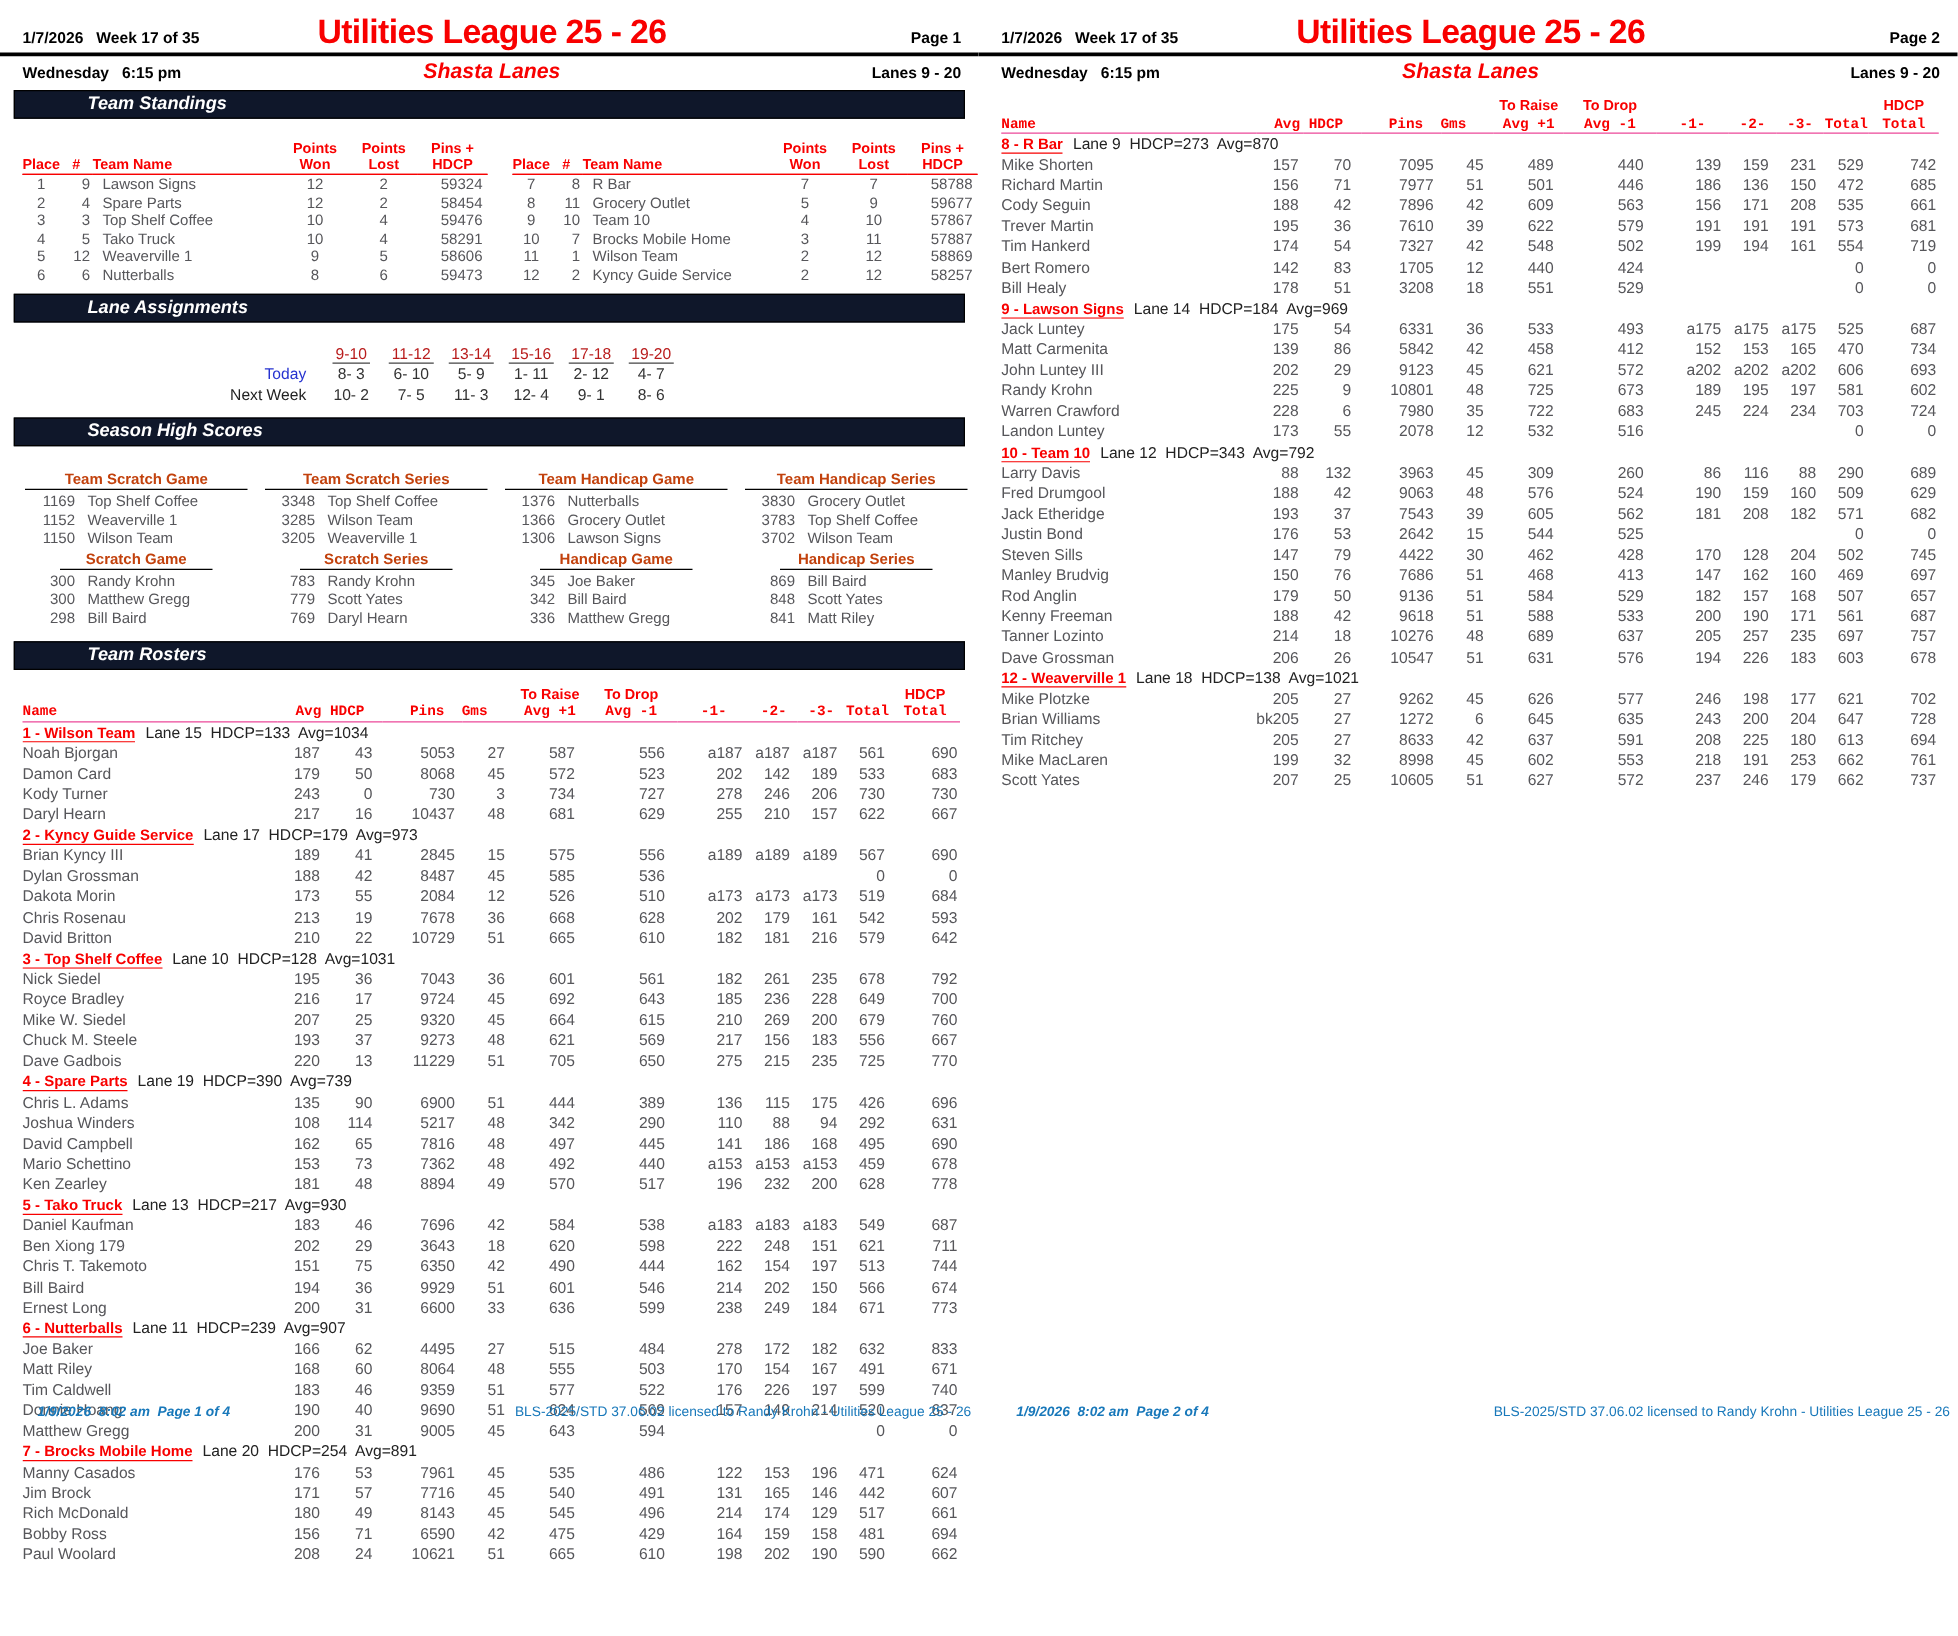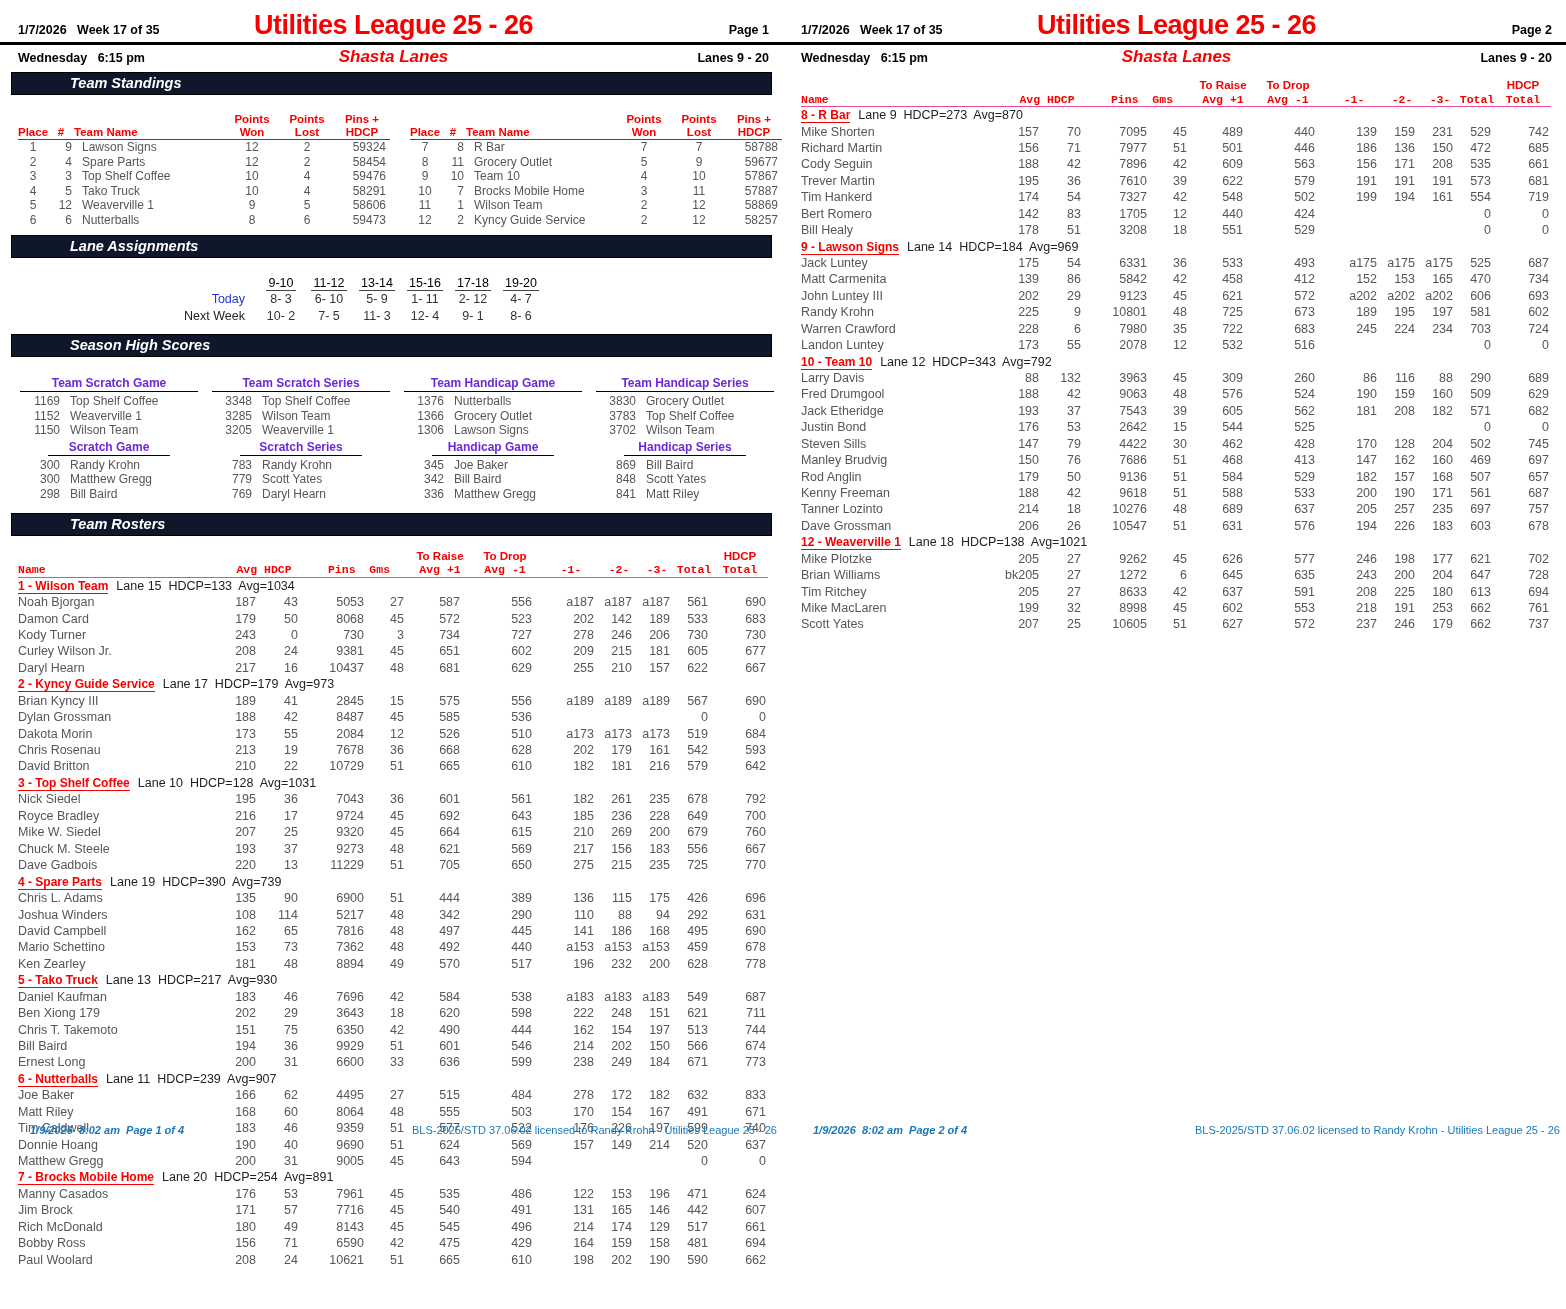--- a/index.html
+++ b/index.html
@@ -35,26 +35,26 @@
   .c{text-align:center;} .r{text-align:right;} .l{text-align:left;}
   .stand td.name{padding-left:8px;} .stand th.name{text-align:left;padding-left:0;}
   .stand td.num{padding-right:2px;} .stand td.pins{padding-right:4px;text-align:right;}
 
   
   .lanes-block{padding:4px 0 4px 150px;font-size:12.5px;}
   .lanes-row{display:flex;height:16.5px;align-items:baseline;}
   .lanes-label{width:95px;text-align:right;padding-right:12px;font-size:12.5px;color:#222;white-space:pre;}
   .lanes-label.today{color:#2633d0;}
   .lane-cell{width:48px;text-align:center;color:#333;white-space:pre;}
-  .lane-link{color:#000000;border-bottom:1px solid #444;padding:0 2px;}
+  .lane-link{color:#b91c1c;border-bottom:1px solid #444;padding:0 2px;}
 
   
   .hs-wrap{display:flex;padding:5px 0 6px 14px;}
   .hs-col{width:190px;margin-right:2px;}
-  .hs-title{display:block;text-align:center;font-weight:bold;font-size:12px;color:#6d28d9;
+  .hs-title{display:block;text-align:center;font-weight:bold;font-size:12px;color:#c2410c;
     border-bottom:1px solid #000;margin:0 6px 2px 6px;padding-bottom:1px;}
   .hs-title.small{margin:2px 34px 2px 34px;}
   .hs-row{display:flex;height:14.6px;line-height:14.6px;}
   .hs-score{width:46px;text-align:right;color:#56565a;font-size:12px;}
   .hs-name{padding-left:10px;color:#56565a;font-size:12px;}
 
   
   .roster{width:750px;margin:3px 0 0 18px;}
   .roster th{color:#f80000;font-size:11.5px;line-height:13.5px;font-weight:bold;white-space:pre;}
   .roster th.u{border-bottom:1px solid #ec4899;font-family:Liberation Mono, monospace;}
@@ -488,34 +488,20 @@
           <td class="gms">3</td>
           <td class="raise">734</td>
           <td class="drop">727</td>
           <td class="g">278</td>
           <td class="g">246</td>
           <td class="g">206</td>
           <td class="tot">730</td>
           <td class="htot">730</td>
         </tr>
         <tr>
-          <td class="pname">Curley Wilson Jr.</td>
-          <td class="avg">208</td>
-          <td class="hdcp">24</td>
-          <td class="pins">9381</td>
-          <td class="gms">45</td>
-          <td class="raise">651</td>
-          <td class="drop">602</td>
-          <td class="g">209</td>
-          <td class="g">215</td>
-          <td class="g">181</td>
-          <td class="tot">605</td>
-          <td class="htot">677</td>
-        </tr>
-        <tr>
           <td class="pname">Daryl Hearn</td>
           <td class="avg">217</td>
           <td class="hdcp">16</td>
           <td class="pins">10437</td>
           <td class="gms">48</td>
           <td class="raise">681</td>
           <td class="drop">629</td>
           <td class="g">255</td>
           <td class="g">210</td>
           <td class="g">157</td>

